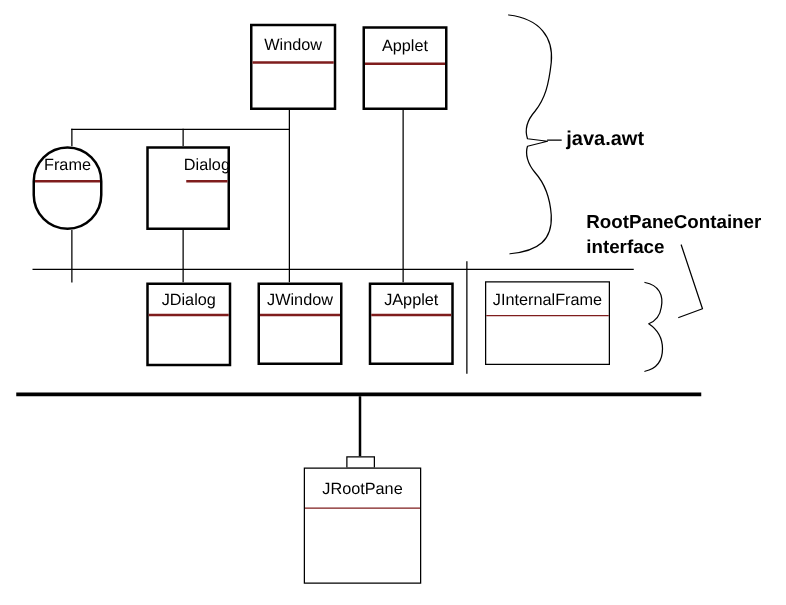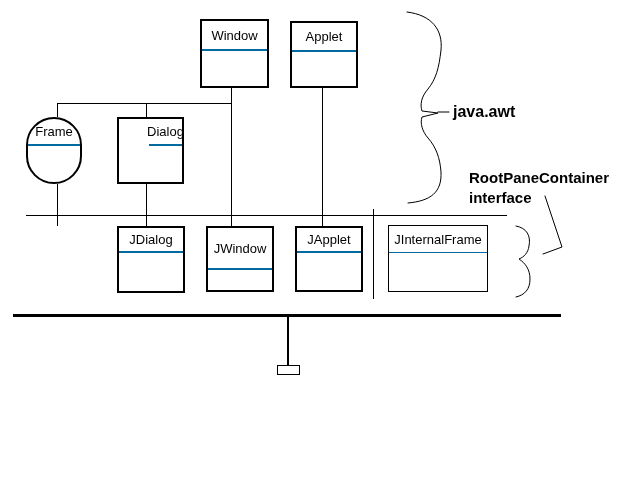--- a/index.html
+++ b/index.html
@@ -5,21 +5,21 @@
   * { margin:0; padding:0; box-sizing:border-box; }
   html,body { background:#ffffff; }
   body { width:629px; height:484px; font-family:"Liberation Sans", sans-serif; color:#000; }
   .canvas { position:relative; width:629px; height:484px; background:#fff; overflow:hidden; }
 
   
   .cls { position:absolute; background:#fff; border:2px solid #000; }
   .cls.thin { border-width:1px; }
   .cls .title {
     display:flex; align-items:center; justify-content:center;
-    border-bottom:2px solid #0369a1;
+    border-bottom:2px solid #7f1d1d;
     font-size:13px; line-height:13px; white-space:nowrap;
   }
   .cls.thin .title { border-bottom-width:1px; }
   .cls .body { width:100%; }
 
   
   .line { position:absolute; background:#000; }
 
   
   .conn-rect { position:absolute; background:#fff; border:1px solid #000; }
@@ -73,34 +73,38 @@
     <div class="body"></div>
   </div>
 
 
   <div class="cls" style="left:117px; top:226px; width:68px; height:67px;">
     <div class="title" style="height:25px;">JDialog</div>
     <div class="body"></div>
   </div>
 
   <div class="cls" style="left:206px; top:226px; width:68px; height:66px;">
-    <div class="title" style="height:42px;">JWindow</div>
+    <div class="title" style="height:25px;">JWindow</div>
     <div class="body"></div>
   </div>
 
   <div class="cls" style="left:295px; top:226px; width:68px; height:66px;">
     <div class="title" style="height:25px;">JApplet</div>
     <div class="body"></div>
   </div>
 
   <div class="cls thin" style="left:388px; top:225px; width:100px; height:67px;">
     <div class="title" style="height:27px;">JInternalFrame</div>
     <div class="body"></div>
   </div>
 
+  <div class="cls thin" style="left:243px; top:374px; width:94px; height:93px;">
+    <div class="title" style="height:32px;">JRootPane</div>
+    <div class="body"></div>
+  </div>
 
   <svg class="overlay" viewBox="0 0 629 484">
     <path d="M 407 12
              C 432 15, 443 30, 441 50
              C 439 68, 436 79, 428 89
              C 421 97, 420 105, 422 111
              L 438 113
              L 422 117
              C 420 123, 422 131, 428 138
              C 436 147, 440 158, 441 172

